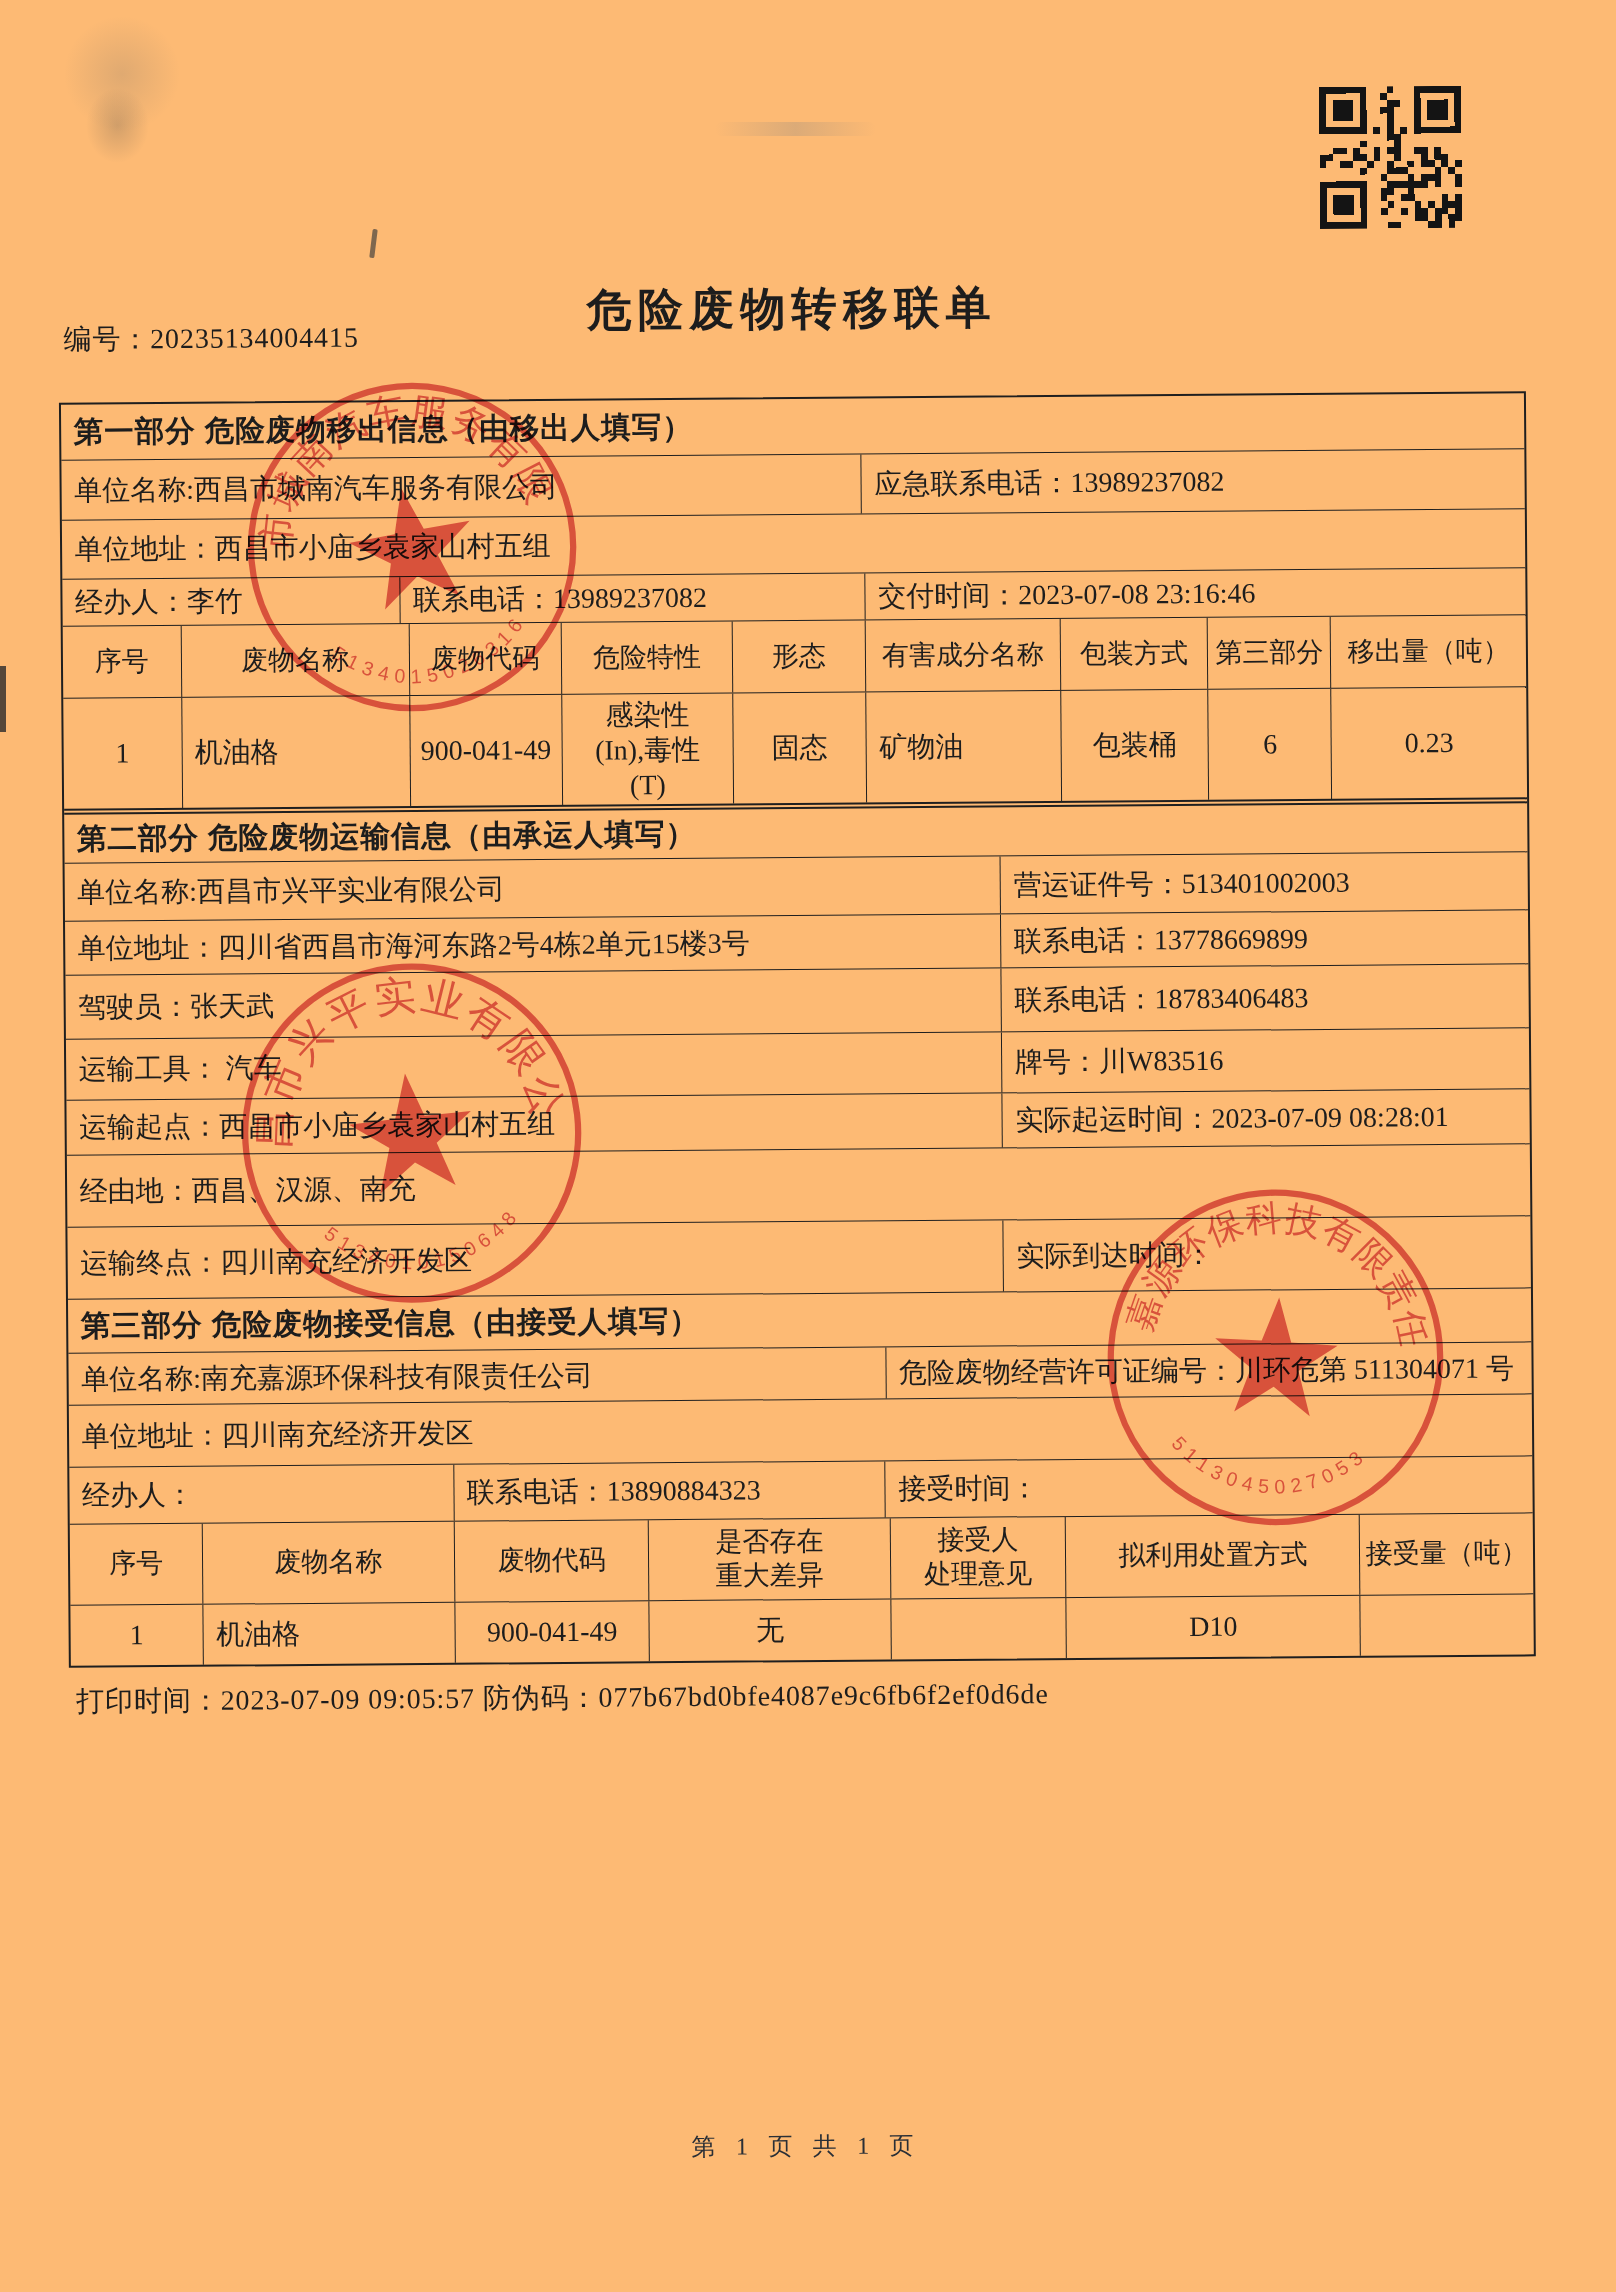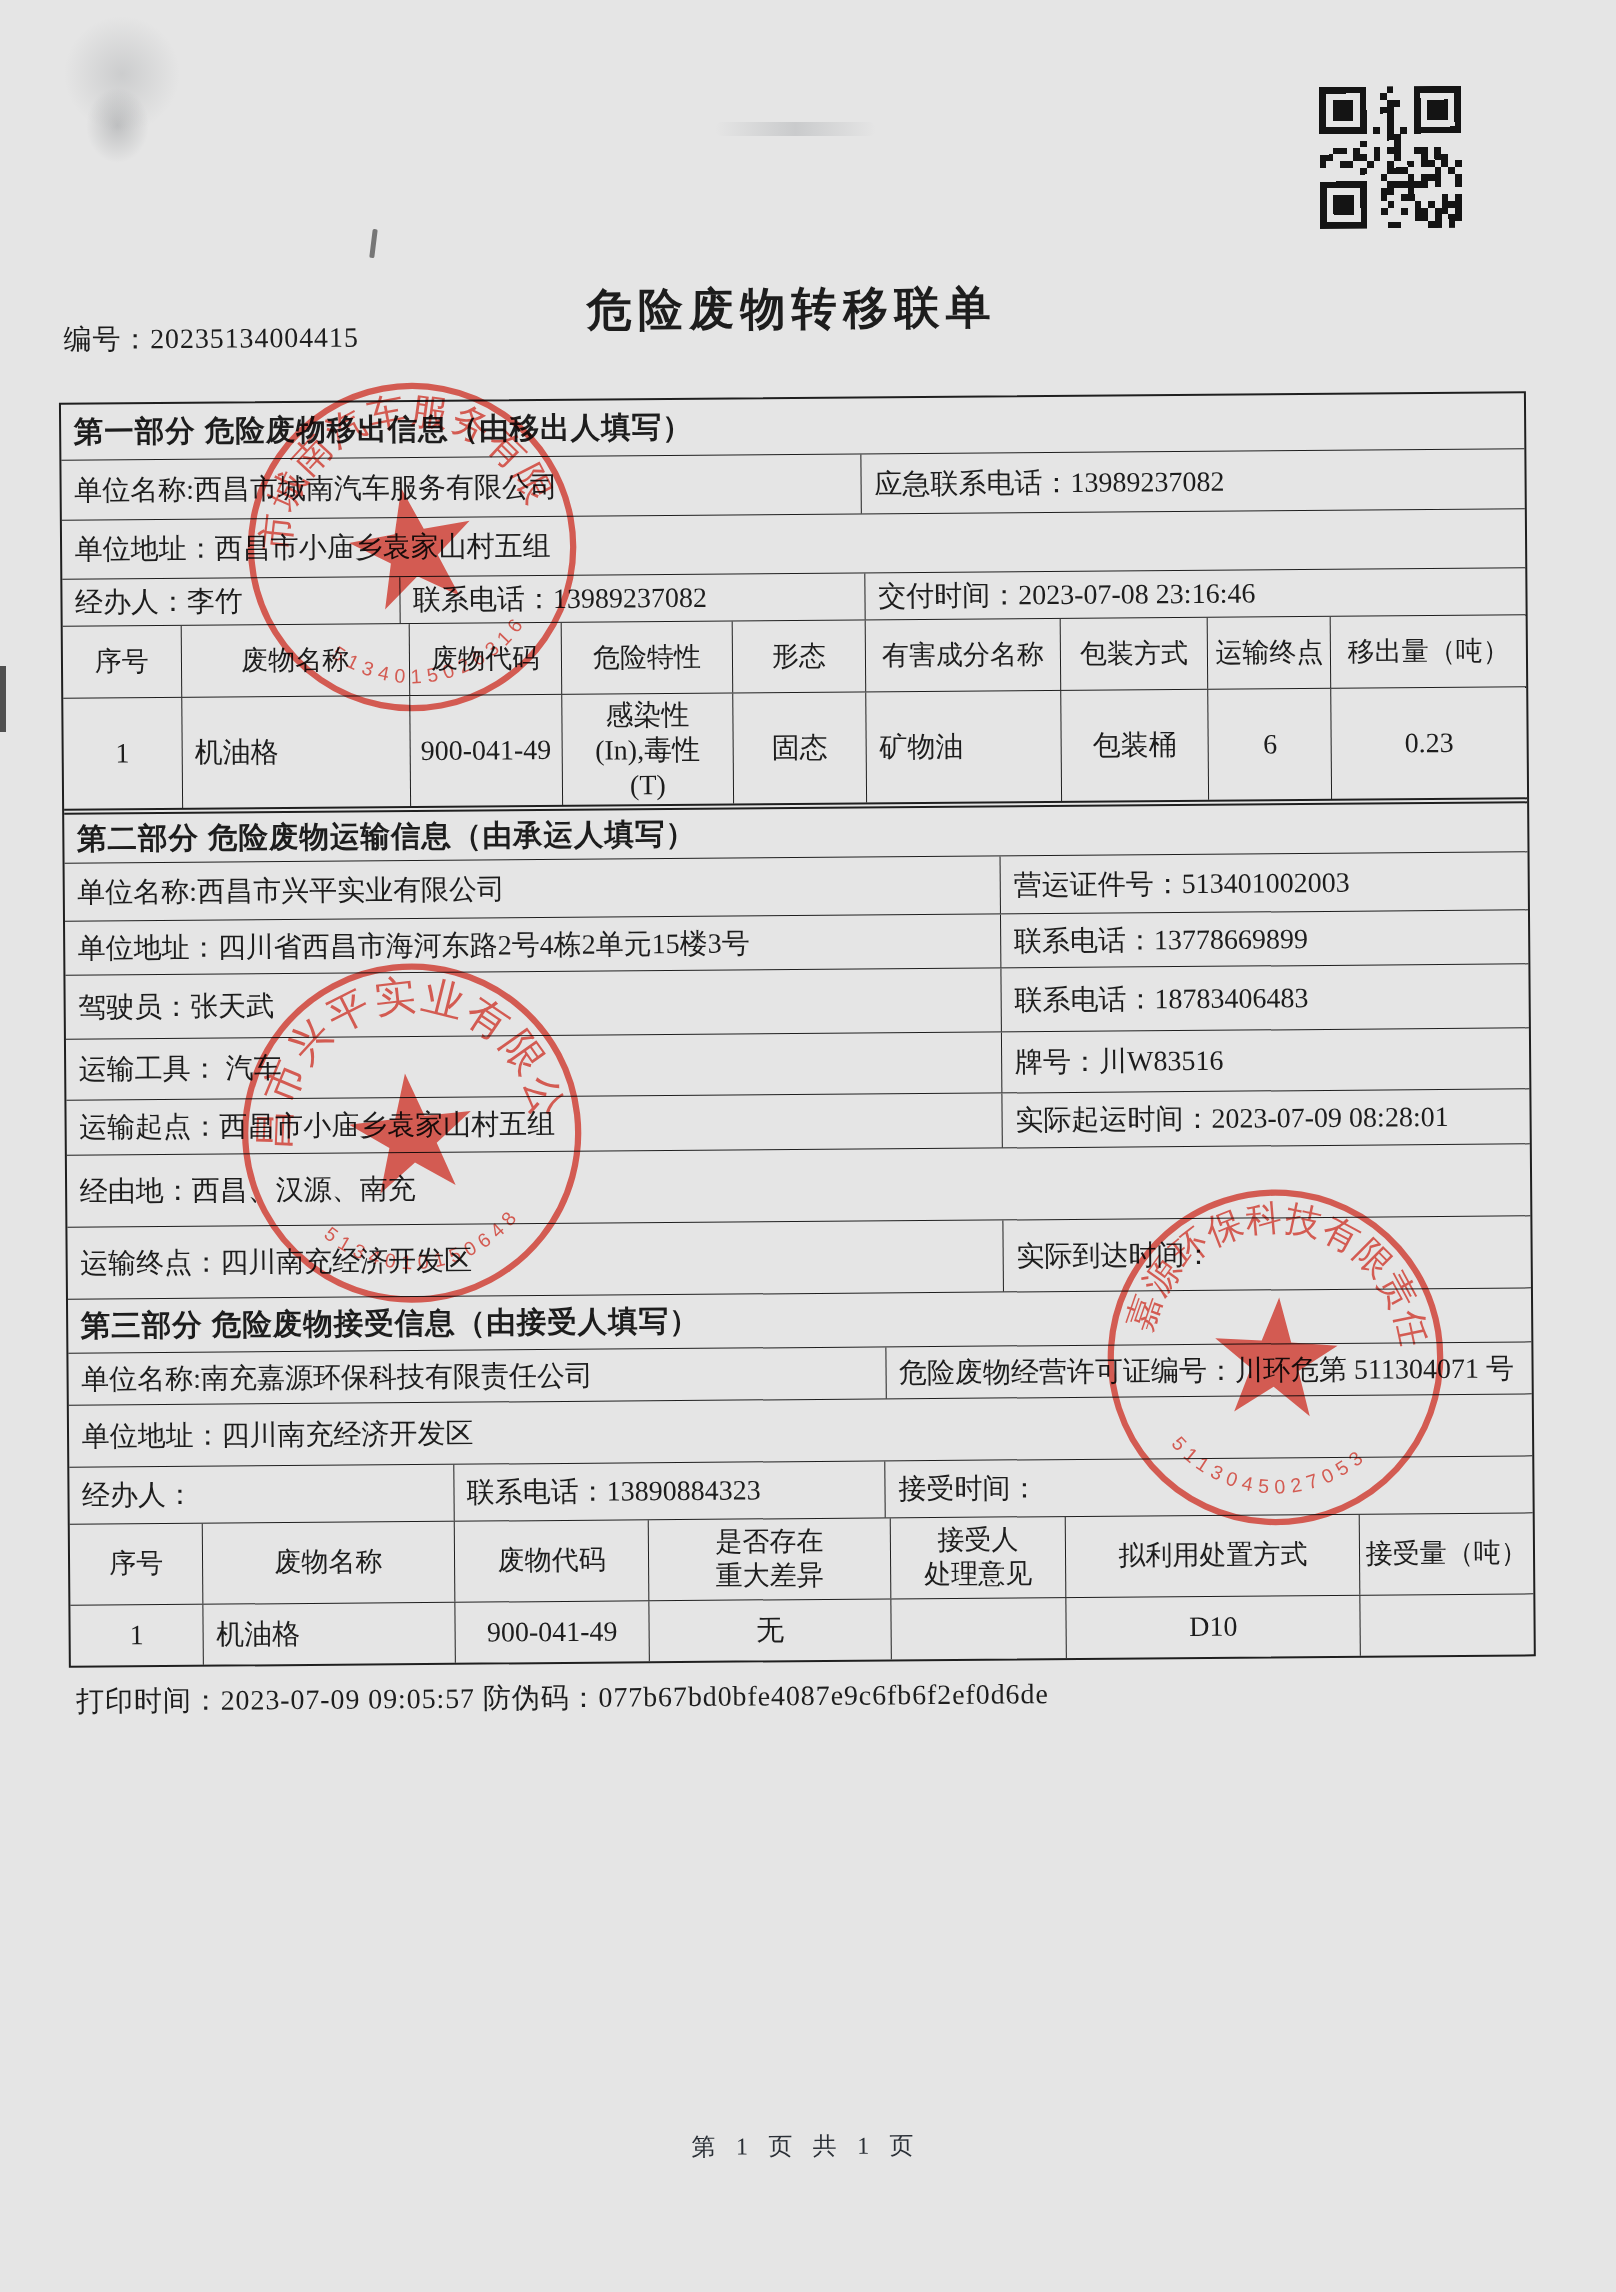--- a/index.html
+++ b/index.html
@@ -1,16 +1,16 @@
 <!DOCTYPE html>
 <html style="font-size:14.3px"><head>
 <meta charset="utf-8">
 <style>
   html,body{margin:0;padding:0;background:#ffffff;}
-  .page{position:relative;width:1617px;height:2293px;background:#e5e5e5;overflow:hidden;
+  .page{position:relative;width:1617px;height:2293px;background:#fdba74;overflow:hidden;
         font-family:"Liberation Serif",serif;color:#1d1d1d;}
   .doc{position:absolute;left:0;top:0;width:1617px;height:2293px;transform:rotate(-0.45deg);transform-origin:50% 40%;}
   .serial{position:absolute;left:68px;top:315px;font-size:28px;letter-spacing:0.9px;}
   .title{position:absolute;left:63px;top:279px;width:1467px;text-align:center;
          font-family:"Liberation Sans",sans-serif;font-weight:700;font-size:45px;letter-spacing:6.3px;}
   .tbl{position:absolute;left:63px;top:397px;width:1467px;border:2.7px solid #1f1f1f;box-sizing:border-box;}
   .row{display:flex;width:100%;border-bottom:1.8px solid #1f1f1f;box-sizing:border-box;}
   .row:last-child{border-bottom:none;}
   .row.dbl{border-bottom:6.3px double #1f1f1f;}
   .cell{display:flex;align-items:center;box-sizing:border-box;border-right:1.8px solid #1f1f1f;
@@ -263,21 +263,21 @@
         <div class="cell" style="width:45.1%">交付时间：2023-07-08 23:16:46</div>
       </div>
       <div class="row" style="height:72px">
         <div class="cell c th" style="width:8.1%">序号</div>
         <div class="cell c th" style="width:15.6%">废物名称</div>
         <div class="cell c th" style="width:10.4%">废物代码</div>
         <div class="cell c th" style="width:11.7%">危险特性</div>
         <div class="cell c th" style="width:9.1%">形态</div>
         <div class="cell c th" style="width:13.3%">有害成分名称</div>
         <div class="cell c th" style="width:10.1%">包装方式</div>
-        <div class="cell c th" style="width:8.4%">运输终点</div>
+        <div class="cell c th" style="width:8.4%">第三部分</div>
         <div class="cell c th" style="width:13.3%">移出量（吨）</div>
       </div>
       <div class="row dbl" style="height:116px">
         <div class="cell c" style="width:8.1%">1</div>
         <div class="cell" style="width:15.6%">机油格</div>
         <div class="cell c" style="width:10.4%">900-041-49</div>
         <div class="cell c pre" style="width:11.7%">感染性
 (In),毒性
 (T)</div>
         <div class="cell c" style="width:9.1%">固态</div>

